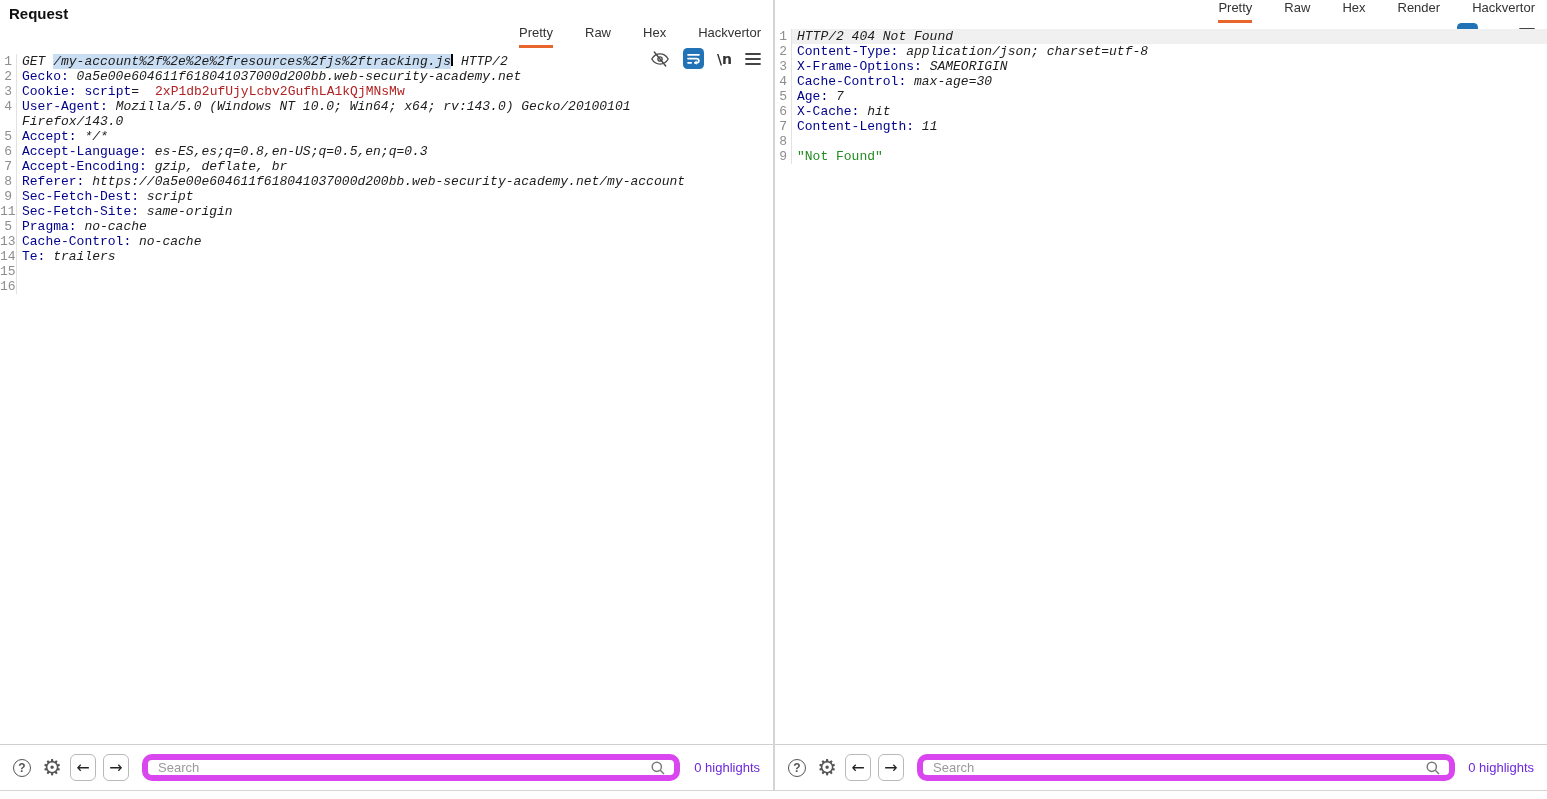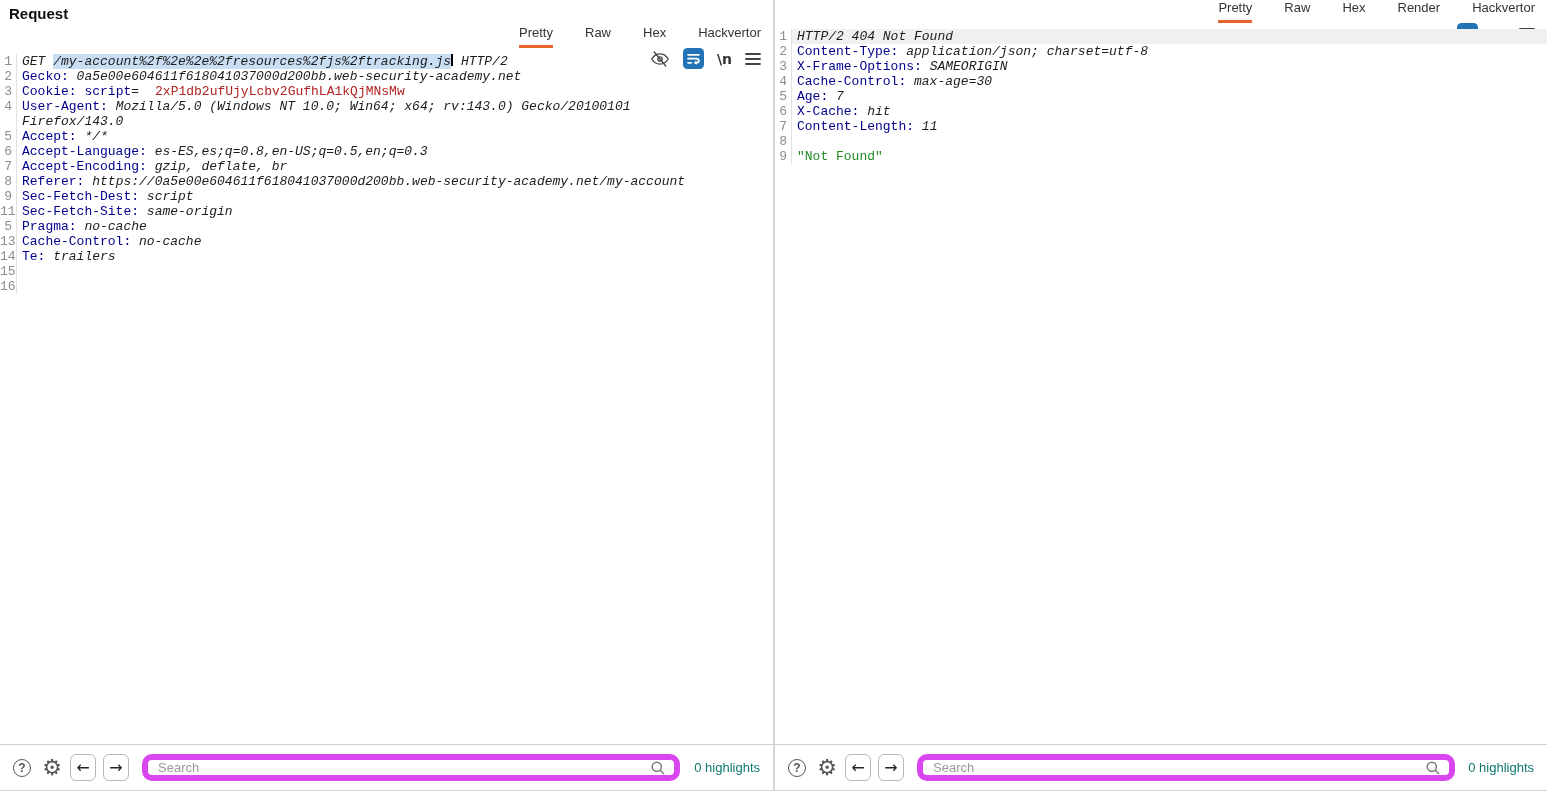--- a/index.html
+++ b/index.html
@@ -69,21 +69,21 @@
   .search-box {
     display:flex; align-items:center; height:27px; flex:0 0 538px;
     border:6px solid #d946ef; border-radius:10px; margin-left:6px; padding:0 8px; background:#fff;
   }
   .search-box input {
     border:none; outline:none; flex:1; min-width:0; font-size:13px; color:#333;
     font-family:"Liberation Sans", sans-serif; background:transparent;
   }
   .search-box input::placeholder { color:#9a9a9a; }
   .search-go { display:flex; align-items:center; cursor:pointer; }
-  .highlights { margin-left:auto; font-size:13px; color:#0f766e; white-space:nowrap; padding-right:3px; }
+  .highlights { margin-left:auto; font-size:13px; color:#6d28d9; white-space:nowrap; padding-right:3px; }
 </style>
 </head>
 <body>
 
 <div class="app">
 
   <div class="panel left">
     <div class="panel-title">Request</div>
     <div class="tabbar">
       <div class="tabs">

